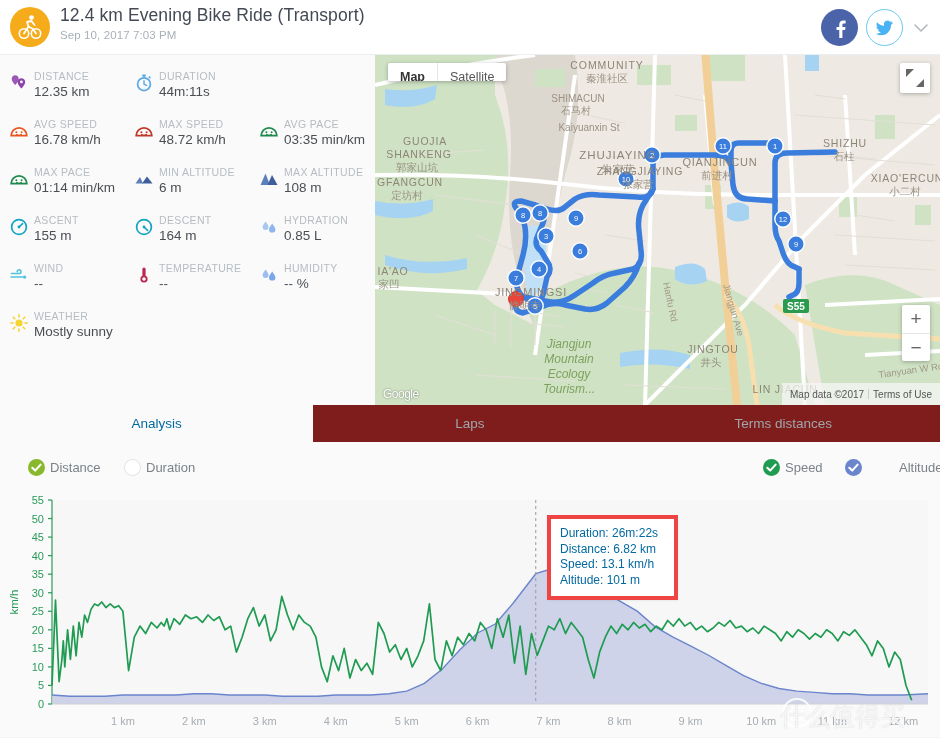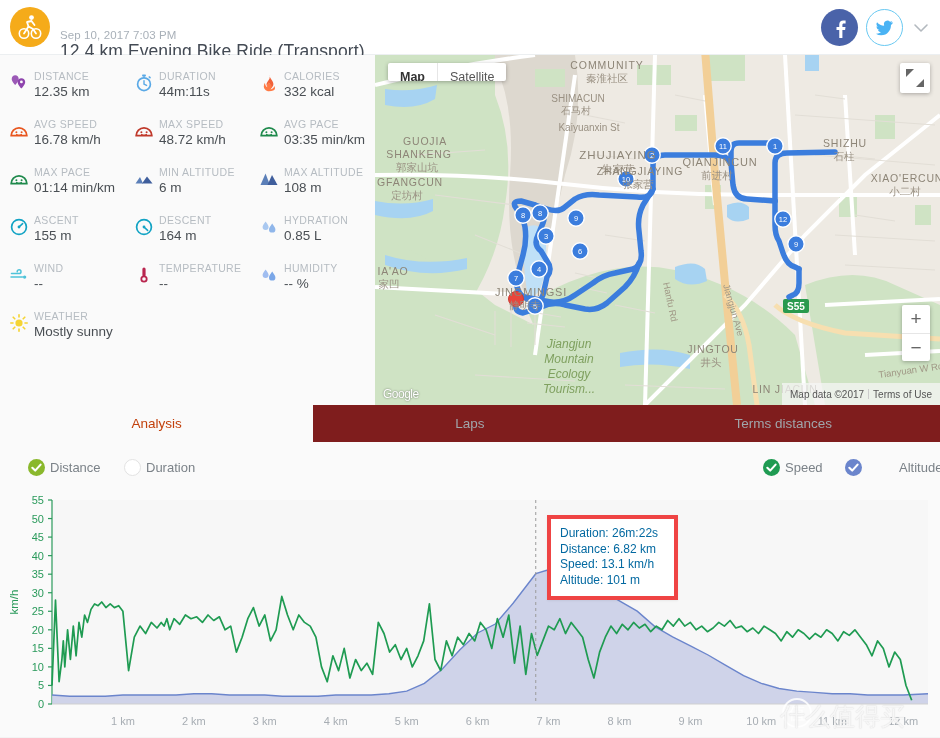--- a/index.html
+++ b/index.html
@@ -22,21 +22,20 @@
     position: absolute; left: 10px; top: 7px;
     width: 40px; height: 40px; border-radius: 50%;
     background: #f5ab1a;
     display: flex; align-items: center; justify-content: center;
   }
   .hdr-avatar svg { display: block; }
   .hdr-title {
     position: absolute; left: 60px; top: 5px;
     font-size: 17.5px; color: #434a54; letter-spacing: .1px;
     white-space: nowrap;
-    margin-top: 36px;
   }
   .hdr-sub {
     position: absolute; left: 60px; top: 29px;
     font-size: 11.5px; color: #a8b0b8; letter-spacing: .1px;
   }
   .soc {
     position: absolute; top: 9px; width: 37px; height: 37px; border-radius: 50%;
     display: flex; align-items: center; justify-content: center; cursor: pointer;
   }
   .soc-fb { right: 82px; background: #4a63a9; }
@@ -113,21 +112,21 @@
 
   
   .tabs {
     position: absolute; left: 0; top: 405px; width: 940px; height: 37px;
     display: flex; background: #f1f1f1;
   }
   .tab {
     flex: 1; text-align: center; line-height: 37px; font-size: 13.5px;
     color: #a0a5aa; cursor: pointer; background: #7f1d1d;
   }
-  .tab.active { background: #fafafa; color: #c2410c; }
+  .tab.active { background: #fafafa; color: #0369a1; }
 
   
   .ctrls { position: absolute; left: 0; top: 442px; width: 940px; height: 50px; background: #fafafa; }
   .cbox { position: absolute; display: flex; align-items: center; cursor: pointer; }
   .cbox .mark { width: 17px; height: 17px; border-radius: 50%; flex: 0 0 17px; position: relative; }
   .cbox .txt { font-size: 13px; color: #7b8288; margin-left: 5px; white-space: nowrap; }
   .cb-distance { left: 28px; top: 17px; }
   .cb-duration { left: 124px; top: 17px; }
   .cb-speed { left: 763px; top: 17px; }
   .cb-altitude { left: 845px; top: 17px; gap: 32px; }
@@ -213,30 +212,20 @@
           <svg width="20" height="20" viewBox="0 0 20 20">
             <circle cx="10" cy="11.2" r="6.4" fill="none" stroke="#5aa9e6" stroke-width="1.7"></circle>
             <rect x="8.1" y="1.6" width="3.8" height="1.9" rx="0.7" fill="#5aa9e6"></rect>
             <rect x="9.3" y="3.2" width="1.5" height="1.7" fill="#5aa9e6"></rect>
             <path d="M10 11.2 L10 7.6 M10 11.2 L12.6 12.4" stroke="#5aa9e6" stroke-width="1.4" stroke-linecap="round"></path>
             <rect x="14.4" y="3.5" width="2.5" height="1.6" rx="0.7" fill="#5aa9e6" transform="rotate(40 15.6 4.3)"></rect>
           </svg>
         </span>
         <div class="lbl">DURATION</div>
         <div class="val">44m:11s</div>
-      </div>
-      <div class="stat">
-        <span class="ic">
-          <svg width="20" height="20" viewBox="0 0 20 20">
-            <path d="M10 1.8c1.6 3 .2 4.6-.6 5.6-1 1.3-1.9 2.4-1.9 4 0 .9.4 1.7 1 2.2-.3-1.7.5-3 1.4-3.9.6 1.6 2.1 2.3 2.1 4a3 3 0 0 1-.8 2c1.9-.7 3.2-2.5 3.2-4.6 0-3.3-2.9-4.3-4.4-9.3z" fill="#f0623a"></path>
-            <path d="M10 18.2c-2.9 0-5.2-2.2-5.2-5 0-1.3.5-2.4 1.2-3.4-.1 2.3 1.1 3.6 2.2 4.4-.6-1.9.4-3.6 1.6-4.6 1.2 1.4 2.9 2.2 2.9 4.2 0 1.1-.5 2-1.1 2.6 1.8-.3 3.3-1.6 3.9-3.3.3.8.5 1.6.5 2.4-.1 1.9-2.6 2.7-6 2.7z" fill="#ff7a45"></path>
-          </svg>
-        </span>
-        <div class="lbl">CALORIES</div>
-        <div class="val">332 kcal</div>
       </div>
     </div>
 
     <div class="stat-row">
       <div class="stat">
         <span class="ic">
           <svg width="20" height="20" viewBox="0 0 20 20">
             <path d="M2.2 14.6a7.8 7.8 0 0 1 15.6 0z" fill="none" stroke="#e8561f" stroke-width="1.8"></path>
             <circle cx="7.4" cy="11.2" r="1" fill="#e8561f"></circle>
             <circle cx="12.6" cy="11.2" r="1" fill="#e8561f"></circle>

